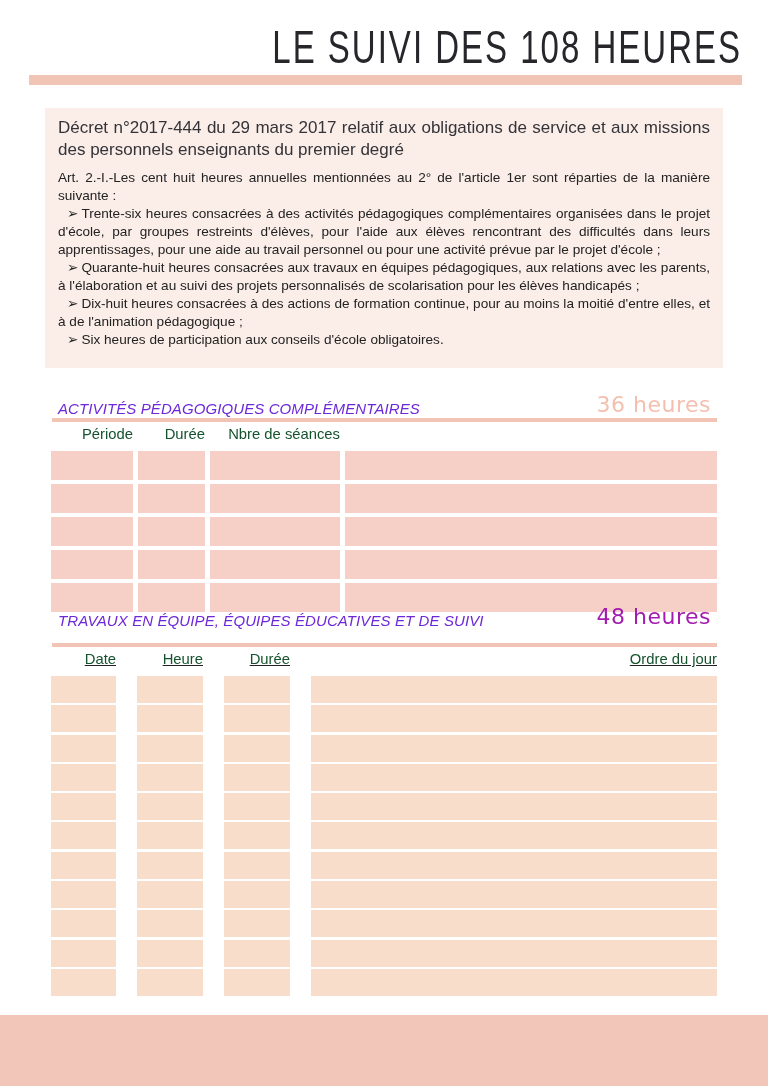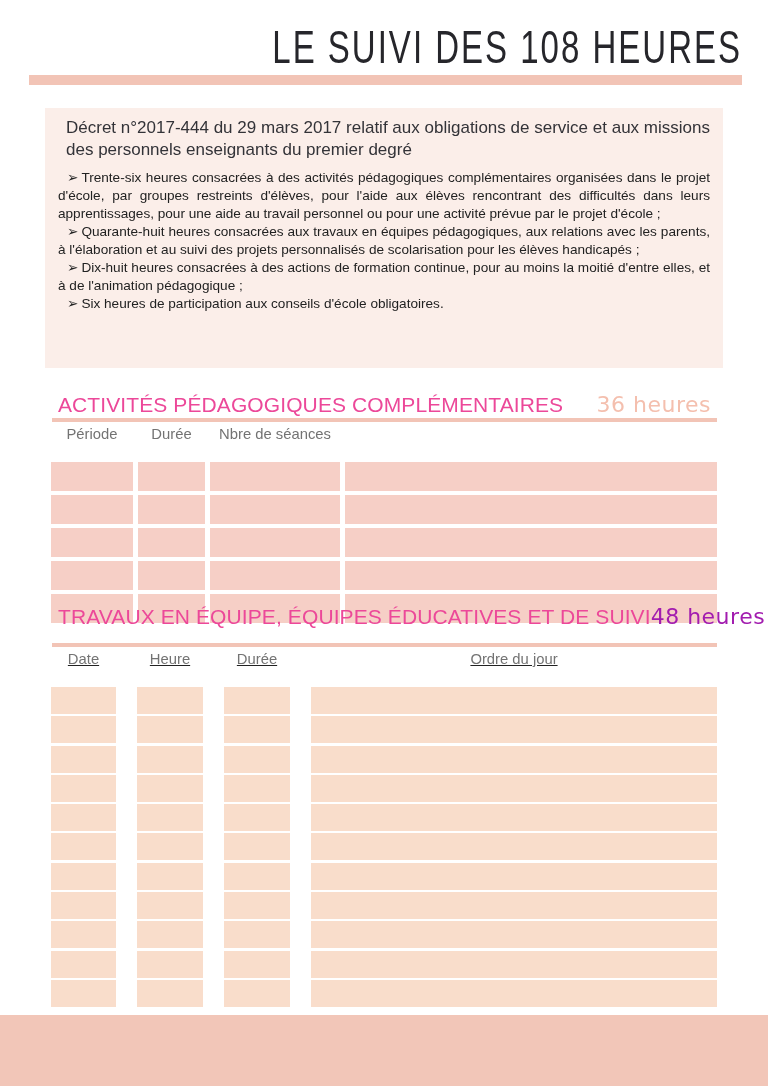--- a/index.html
+++ b/index.html
@@ -47,46 +47,46 @@
     background: #fbeee9;
     padding: 9px 13px 8px 13px;
     overflow: hidden;
   }
   .decree-heading {
     font-size: 17px;
     line-height: 21.5px;
     color: #333338;
     text-align: justify;
     margin-bottom: 9px;
-    margin-left: 8px;
   }
   .decree-body p {
     font-size: 13.6px;
     line-height: 18px;
     color: #222222;
     text-align: justify;
   }
   .decree-body p.bullet { text-indent: 9px; }
   .arrow { letter-spacing: 3px; }
 
   
   .section-header {
     position: absolute;
     left: 51px;
     width: 666px;
     display: flex;
     justify-content: space-between;
     align-items: flex-end;
   }
   .section-title {
-    font-size: 21px;
-    color: #ec4899;
+    font-size: 15px;
+    color: #6d28d9;
     letter-spacing: 0.1px;
     padding-left: 7px;
     white-space: nowrap;
+    font-style: italic;
   }
   .section-hours {
     font-family: "DejaVu Sans", sans-serif;
     font-weight: normal;
     font-size: 22px;
     letter-spacing: 0.5px;
     padding-right: 6px;
     white-space: nowrap;
   }
   .hours-1 { color: #f4bfae; }
@@ -99,23 +99,23 @@
     background: #f2c4b6;
   }
 
   
   .table { position: absolute; left: 51px; width: 666px; }
   .thead, .tbody { display: grid; }
   .t1 .thead, .t1 .tbody { grid-template-columns: 82px 67px 130px 1fr; column-gap: 5px; }
   .t2 .thead, .t2 .tbody { grid-template-columns: 65px 66px 66px 1fr; column-gap: 21px; text-decoration: underline; }
   .th {
     font-size: 14.8px;
-    color: #737373;
-    text-align: center;
-    padding-bottom: 20px;
+    color: #14532d;
+    text-align: right;
+    padding-bottom: 9px;
     white-space: nowrap;
   }
   .t1 .tbody { row-gap: 4px; grid-auto-rows: 29px; }
   .t2 .tbody { row-gap: 2.3px; grid-auto-rows: 27px; }
   .t1 .td { background: #f6cfc6; }
   .t2 .td { background: #f9ddcb; }
 
   .tbl-1 { top: 426px; }
   .tbl-2 { top: 651px; }
 
@@ -133,20 +133,21 @@
 <body>
 
 <div class="page">
 
   <div class="doc-title">LE SUIVI DES 108 HEURES</div>
   <div class="title-bar"></div>
 
   <div class="decree-box">
     <div class="decree-heading">Décret n°2017-444 du 29 mars 2017 relatif aux obligations de service et aux missions des personnels enseignants du premier degré</div>
     <div class="decree-body">
+      <p>Art. 2.-I.-Les cent huit heures annuelles mentionnées au 2° de l'article 1er sont réparties de la manière suivante :</p>
       <p class="bullet"><span class="arrow">➢</span><span>Trente-six heures consacrées à des activités pédagogiques complémentaires organisées dans le projet d'école, par groupes restreints d'élèves, pour l'aide aux élèves rencontrant des difficultés dans leurs apprentissages, pour une aide au travail personnel ou pour une activité prévue par le projet d'école ;</span></p>
       <p class="bullet"><span class="arrow">➢</span><span>Quarante-huit heures consacrées aux travaux en équipes pédagogiques, aux relations avec les parents, à l'élaboration et au suivi des projets personnalisés de scolarisation pour les élèves handicapés ;</span></p>
       <p class="bullet"><span class="arrow">➢</span><span>Dix-huit heures consacrées à des actions de formation continue, pour au moins la moitié d'entre elles, et à de l'animation pédagogique ;</span></p>
       <p class="bullet"><span class="arrow">➢</span><span>Six heures de participation aux conseils d'école obligatoires.</span></p>
     </div>
   </div>
 
   <div class="section-header" style="top: 392px;">
     <div class="section-title">ACTIVITÉS PÉDAGOGIQUES COMPLÉMENTAIRES</div>
     <div class="section-hours hours-1">36 heures</div>

